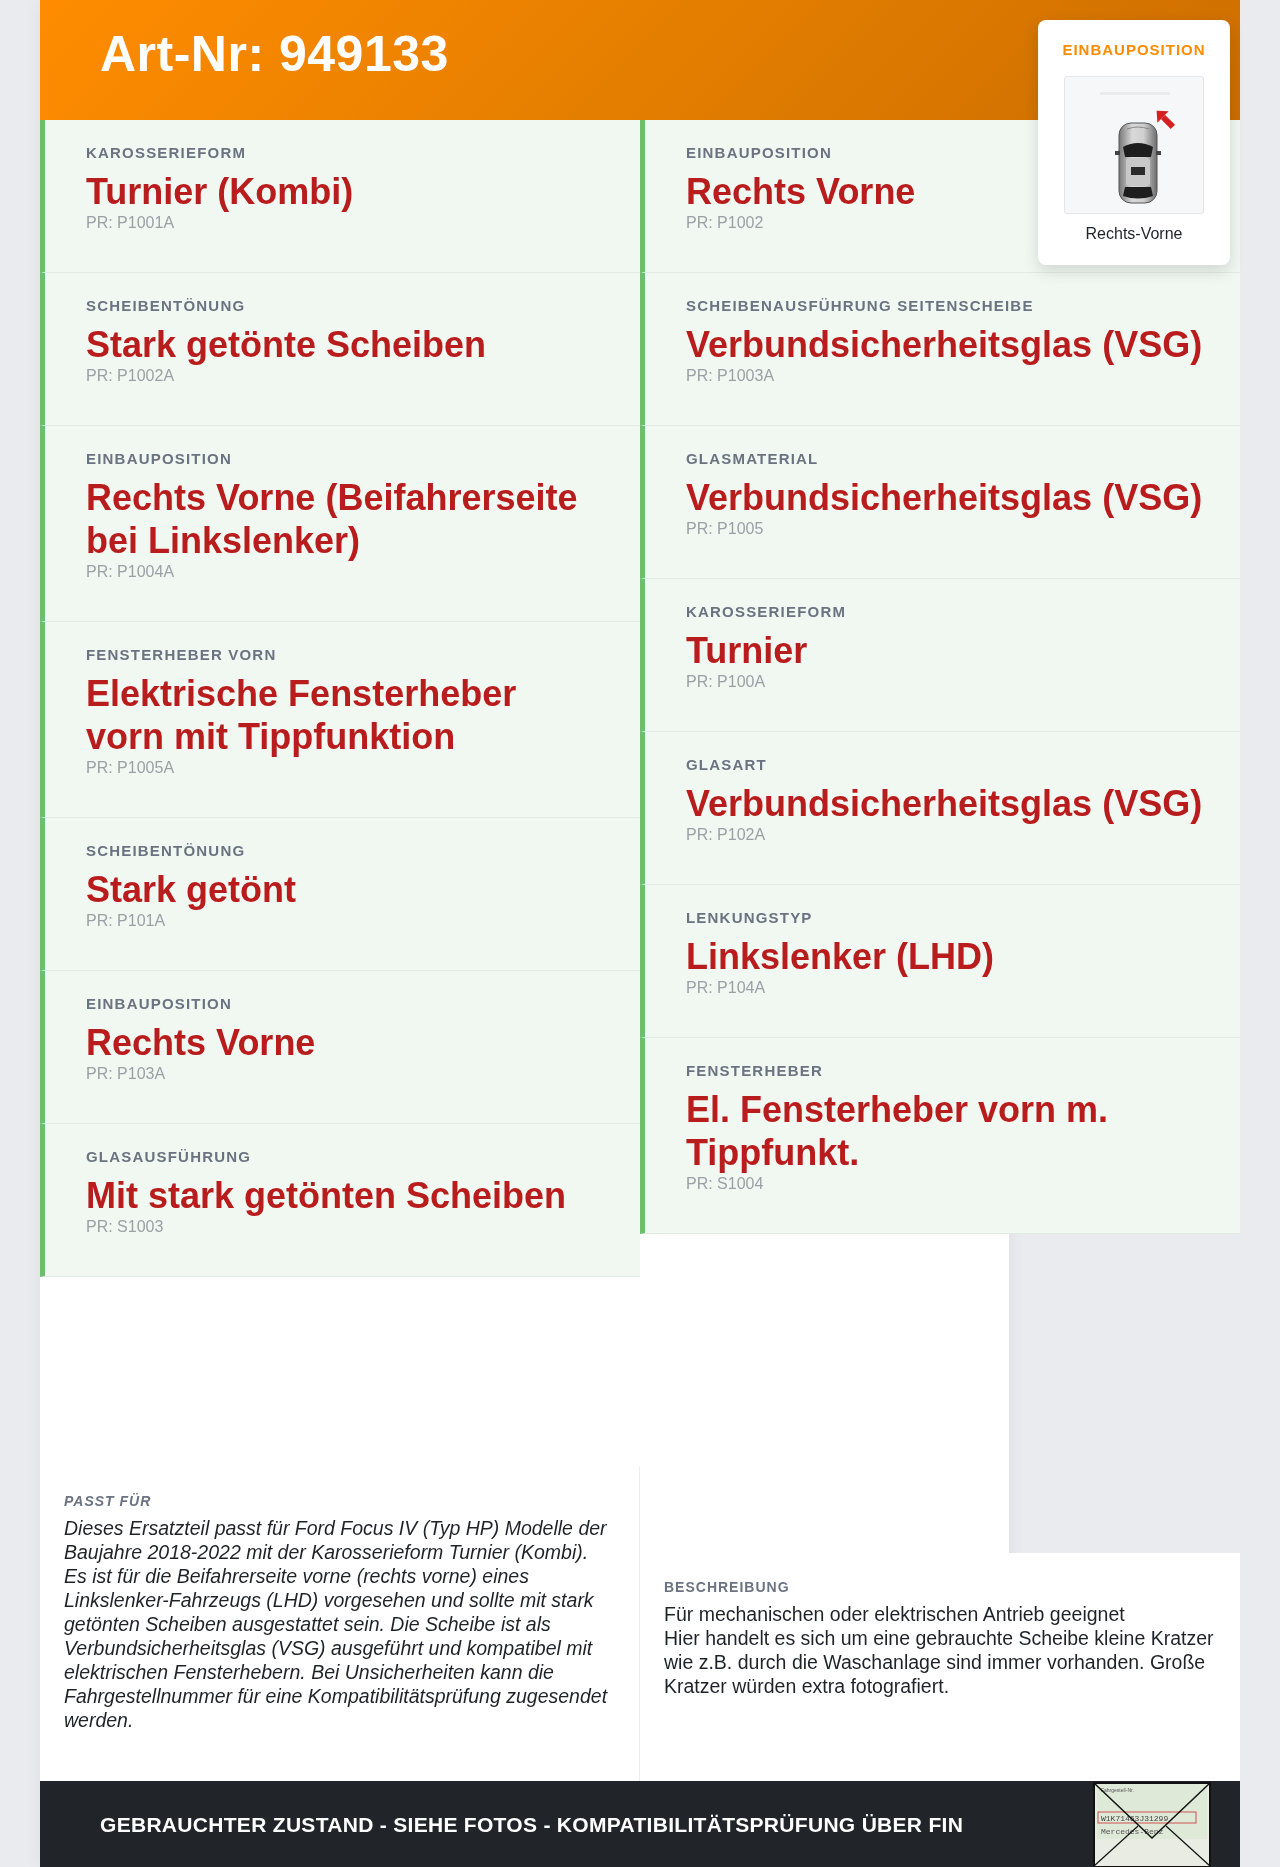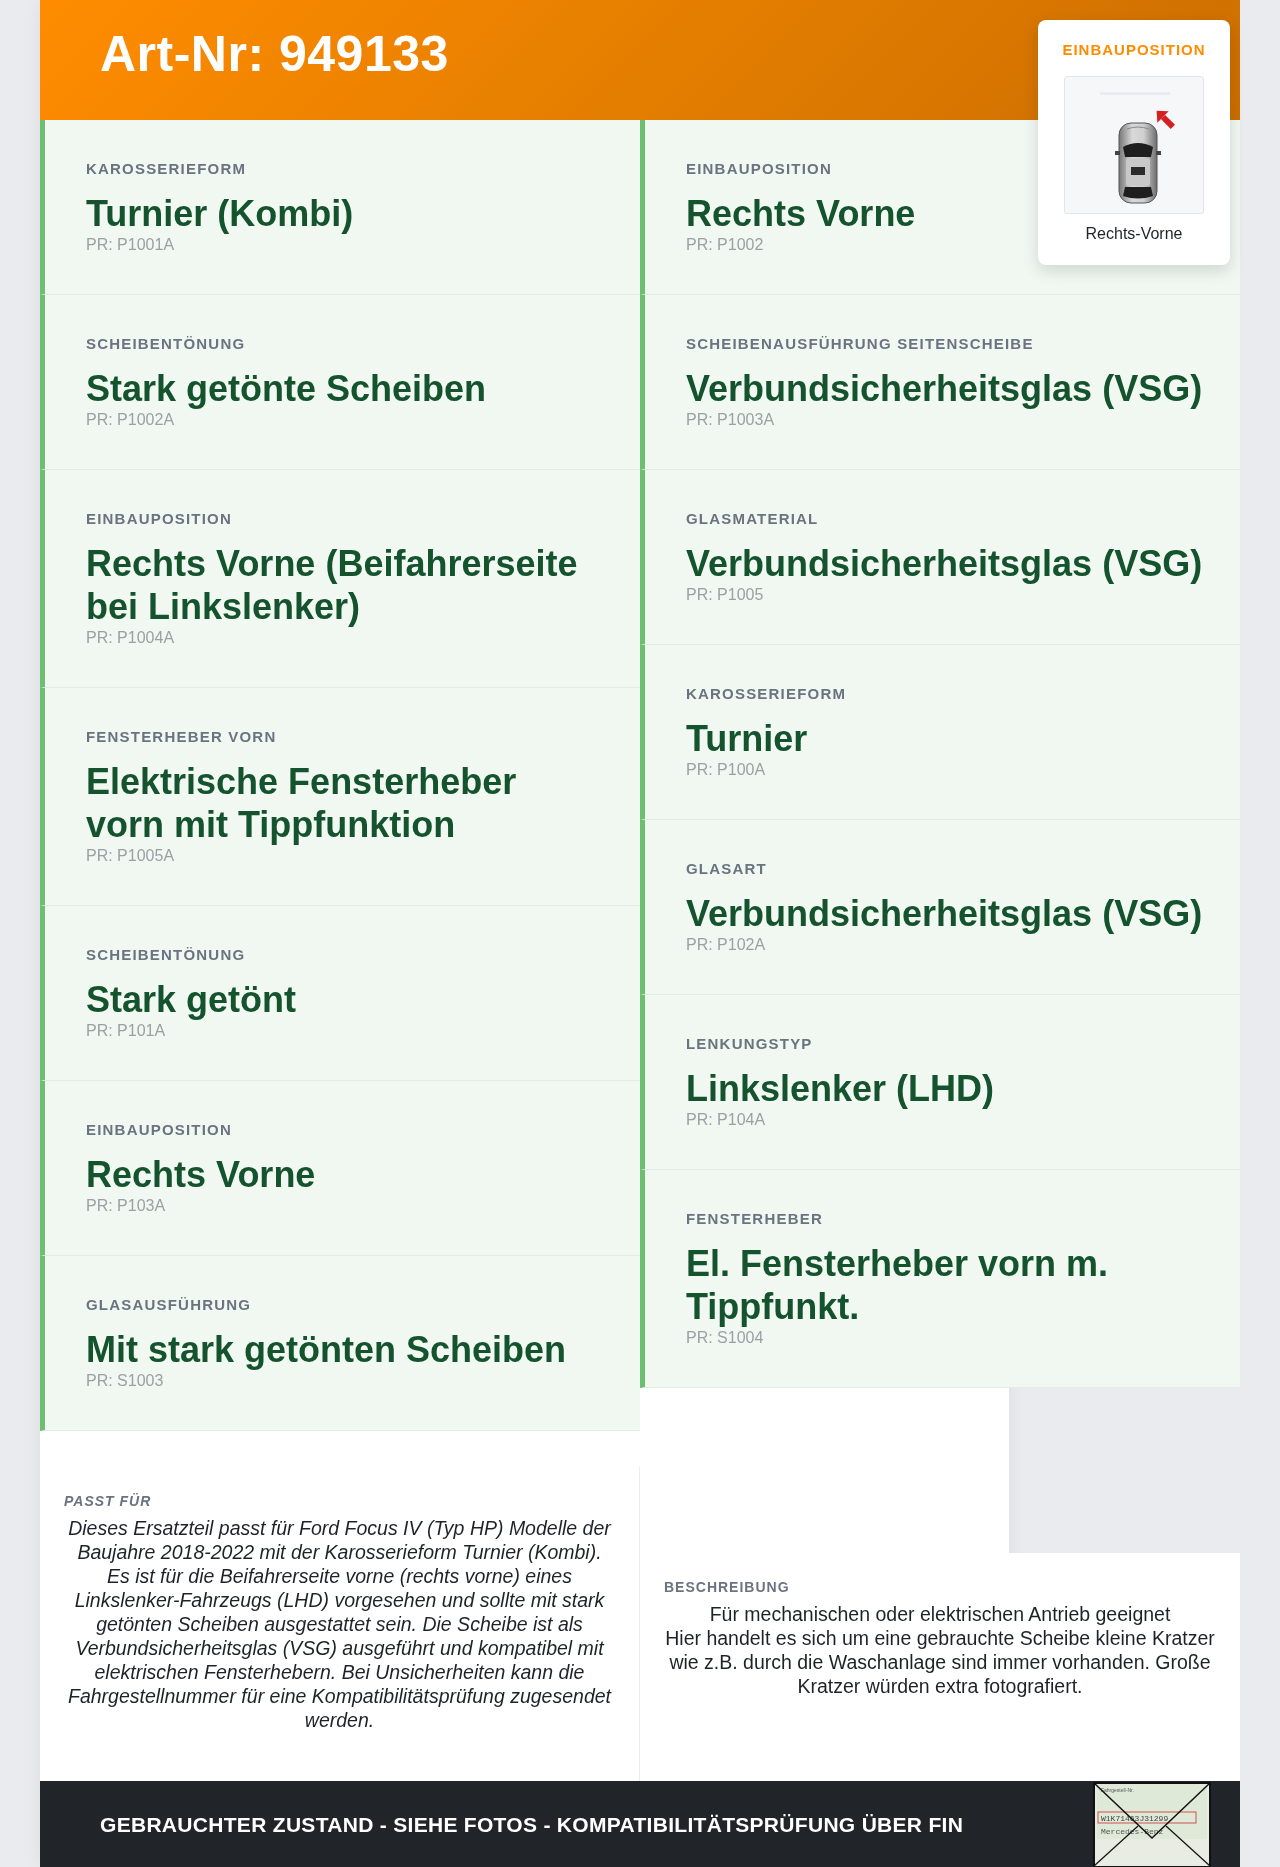--- a/index.html
+++ b/index.html
@@ -58,51 +58,50 @@
   .col {
     position: absolute; top: 120px; width: 600px;
   }
   .col-left { left: 0; }
   .col-right { left: 600px; }
   .cell {
     position: relative;
     background: #f1f8f1;
     border-left: 5px solid #6cbf6f;
     border-bottom: 1px solid #e3ebe6;
-    padding: 40px 36px 39px 41px;
+    padding: 24px 36px 39px 41px;
   }
   .cell-label {
     font-size: 15px; font-weight: bold; color: #6b7280;
     letter-spacing: 1.2px; text-transform: uppercase;
     line-height: 18px;
   }
   .cell-value {
-    margin-top: 14px;
-    font-size: 36px; font-weight: bold; color: #14532d;
+    margin-top: 8px;
+    font-size: 36px; font-weight: bold; color: #b91c1c;
     line-height: 43px;
   }
   .cell-pr {
     margin-top: 0;
     font-size: 16px; color: #9aa0a6;
     line-height: 20px;
   }
   .info {
     position: absolute; background: #ffffff;
   }
   .info-left { left: 0; top: 1467px; width: 600px; height: 314px; border-right: 1px solid #ebedf0; padding: 25px 24px 0 24px; font-style: italic; }
   .info-right { left: 600px; top: 1553px; width: 600px; height: 228px; padding: 25px 24px 0 24px; }
   .info-label {
     font-size: 14px; font-weight: bold; color: #6b7280;
     letter-spacing: 1px; text-transform: uppercase; line-height: 18px;
   }
   .info-text {
     margin-top: 6px;
     font-size: 19.5px; color: #1f2328; line-height: 24px;
     white-space: pre-line;
-    text-align: center;
   }
   .footer {
     position: absolute; left: 0; top: 1781px;
     width: 1200px; height: 86px;
     background: #212529;
   }
   .footer-text {
     position: absolute; left: 60px; top: 31px;
     font-size: 21px; font-weight: bold; color: #ffffff;
     letter-spacing: 0.3px; line-height: 26px;

